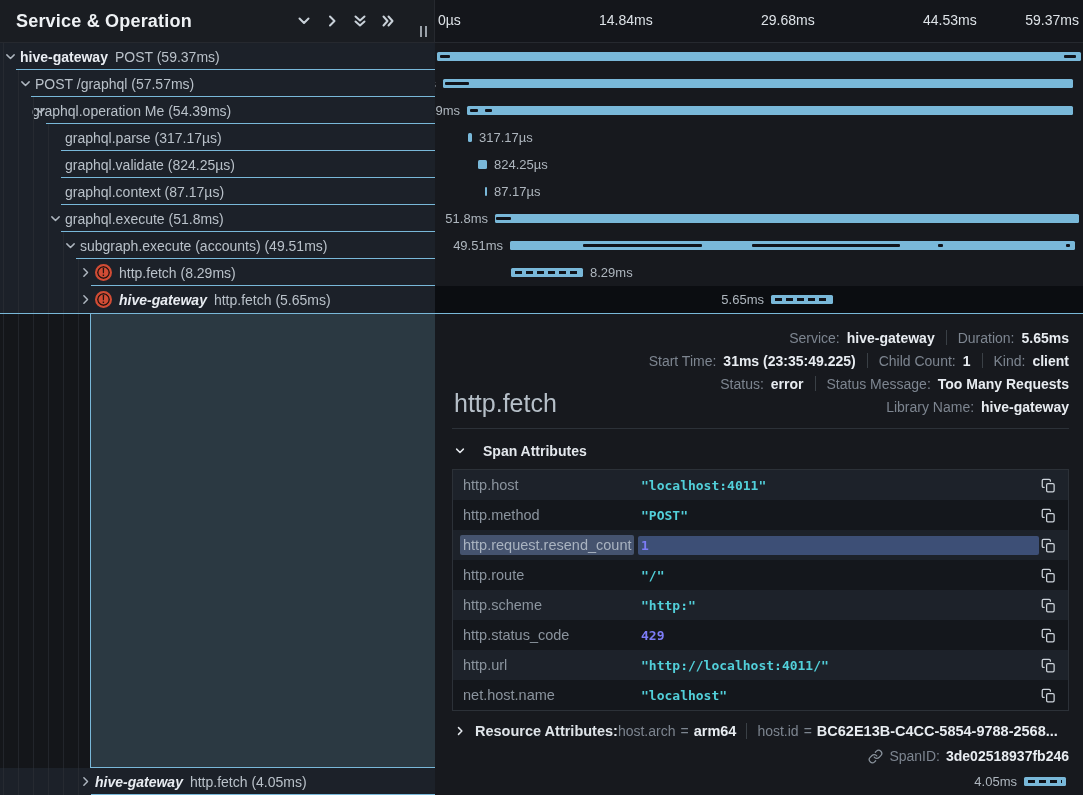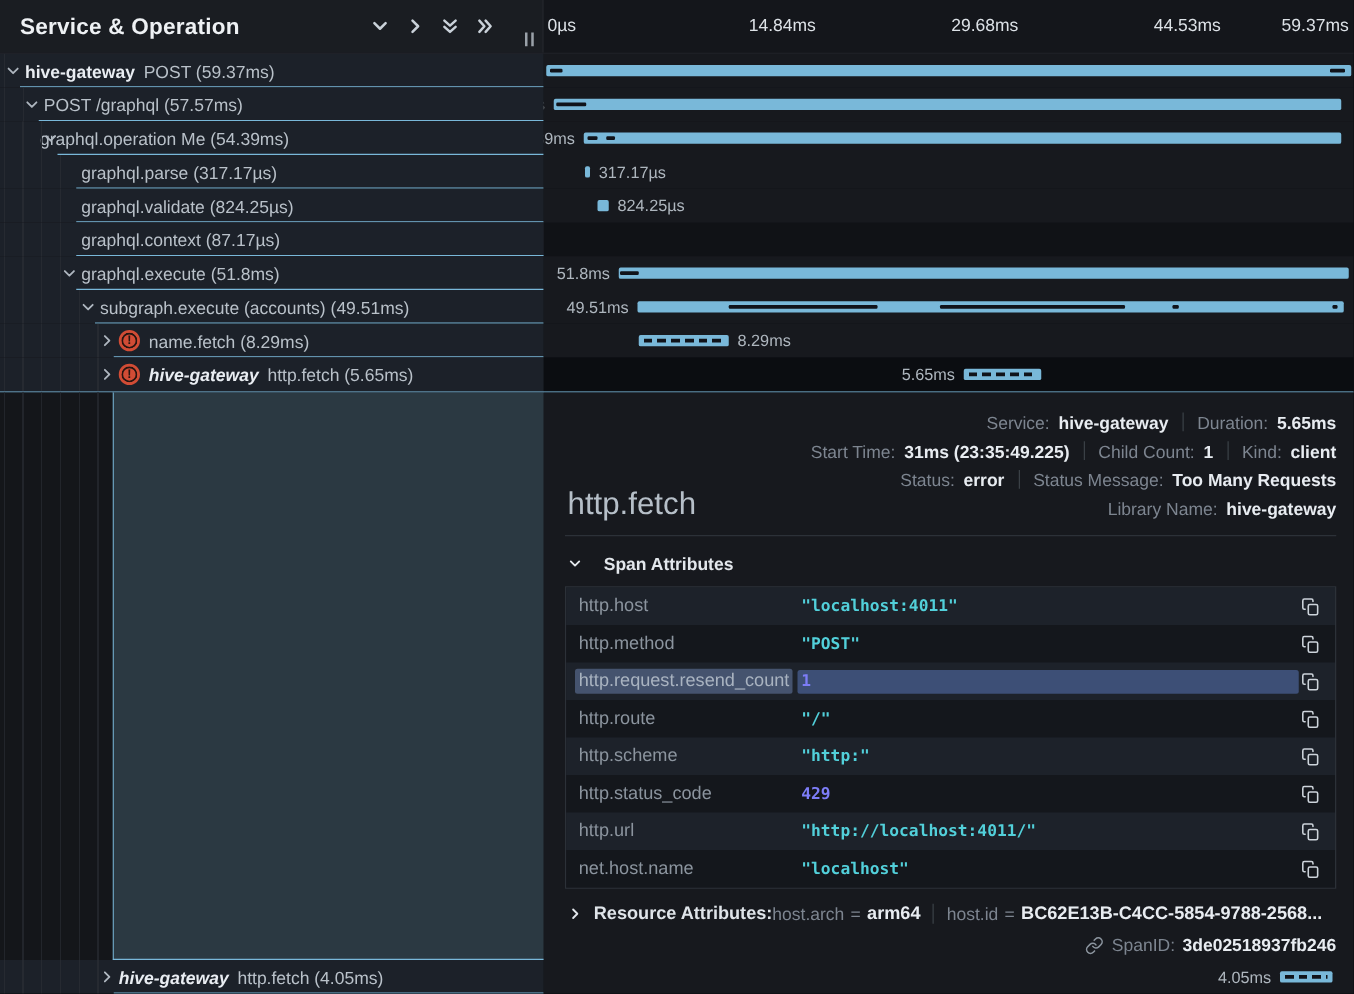--- a/index.html
+++ b/index.html
@@ -202,20 +202,24 @@
           <div class="bar" style="left: 43px; width: 9px;"></div>
           <span class="wlab" style="left: 59px;">824.25µs</span>
         </div>
       </div>
       <div class="span-row">
         <div class="tree-cell" style="padding-left: 65px;">
           <div class="guides" style="width: 55px;"></div>
           <span class="lbl">graphql.context (87.17µs)</span>
           <div class="row-border" style="left: 61px;"></div>
         </div>
+        <div class="wf-cell gridbg">
+          <div class="bar" style="left: 50px; width: 2px;"></div>
+          <span class="wlab" style="left: 59px;">87.17µs</span>
+        </div>
       </div>
       <div class="span-row">
         <div class="tree-cell" style="padding-left: 65px;">
           <div class="guides" style="width: 55px;"></div>
           <span class="chev" style="left: 49px;">
             <svg width="13" height="13" viewBox="0 0 16 16" fill="none" stroke="#aeb6bf" stroke-width="1.8" stroke-linecap="round" stroke-linejoin="round">
               <path d="M3.5 6l4.5 4.5L12.5 6"></path>
             </svg>
           </span>
           <span class="lbl">graphql.execute (51.8ms)</span>
@@ -251,21 +255,21 @@
       </div>
       <div class="span-row">
         <div class="tree-cell" style="padding-left: 95px;">
           <div class="guides" style="width: 85px;"></div>
           <span class="chev" style="left: 79px;">
             <svg width="13" height="13" viewBox="0 0 16 16" fill="none" stroke="#aeb6bf" stroke-width="1.8" stroke-linecap="round" stroke-linejoin="round">
               <path d="M6 3.5L10.5 8 6 12.5"></path>
             </svg>
           </span>
           <span class="err-icon">!</span>
-          <span class="lbl">name.fetch (8.29ms)</span>
+          <span class="lbl">http.fetch (8.29ms)</span>
           <div class="row-border" style="left: 91px;"></div>
         </div>
         <div class="wf-cell gridbg">
           <div class="bar" style="left: 76px; width: 72px;">
             <div class="dashline"></div>
           </div>
           <span class="wlab" style="left: 155px;">8.29ms</span>
         </div>
       </div>
       <div class="span-row">

